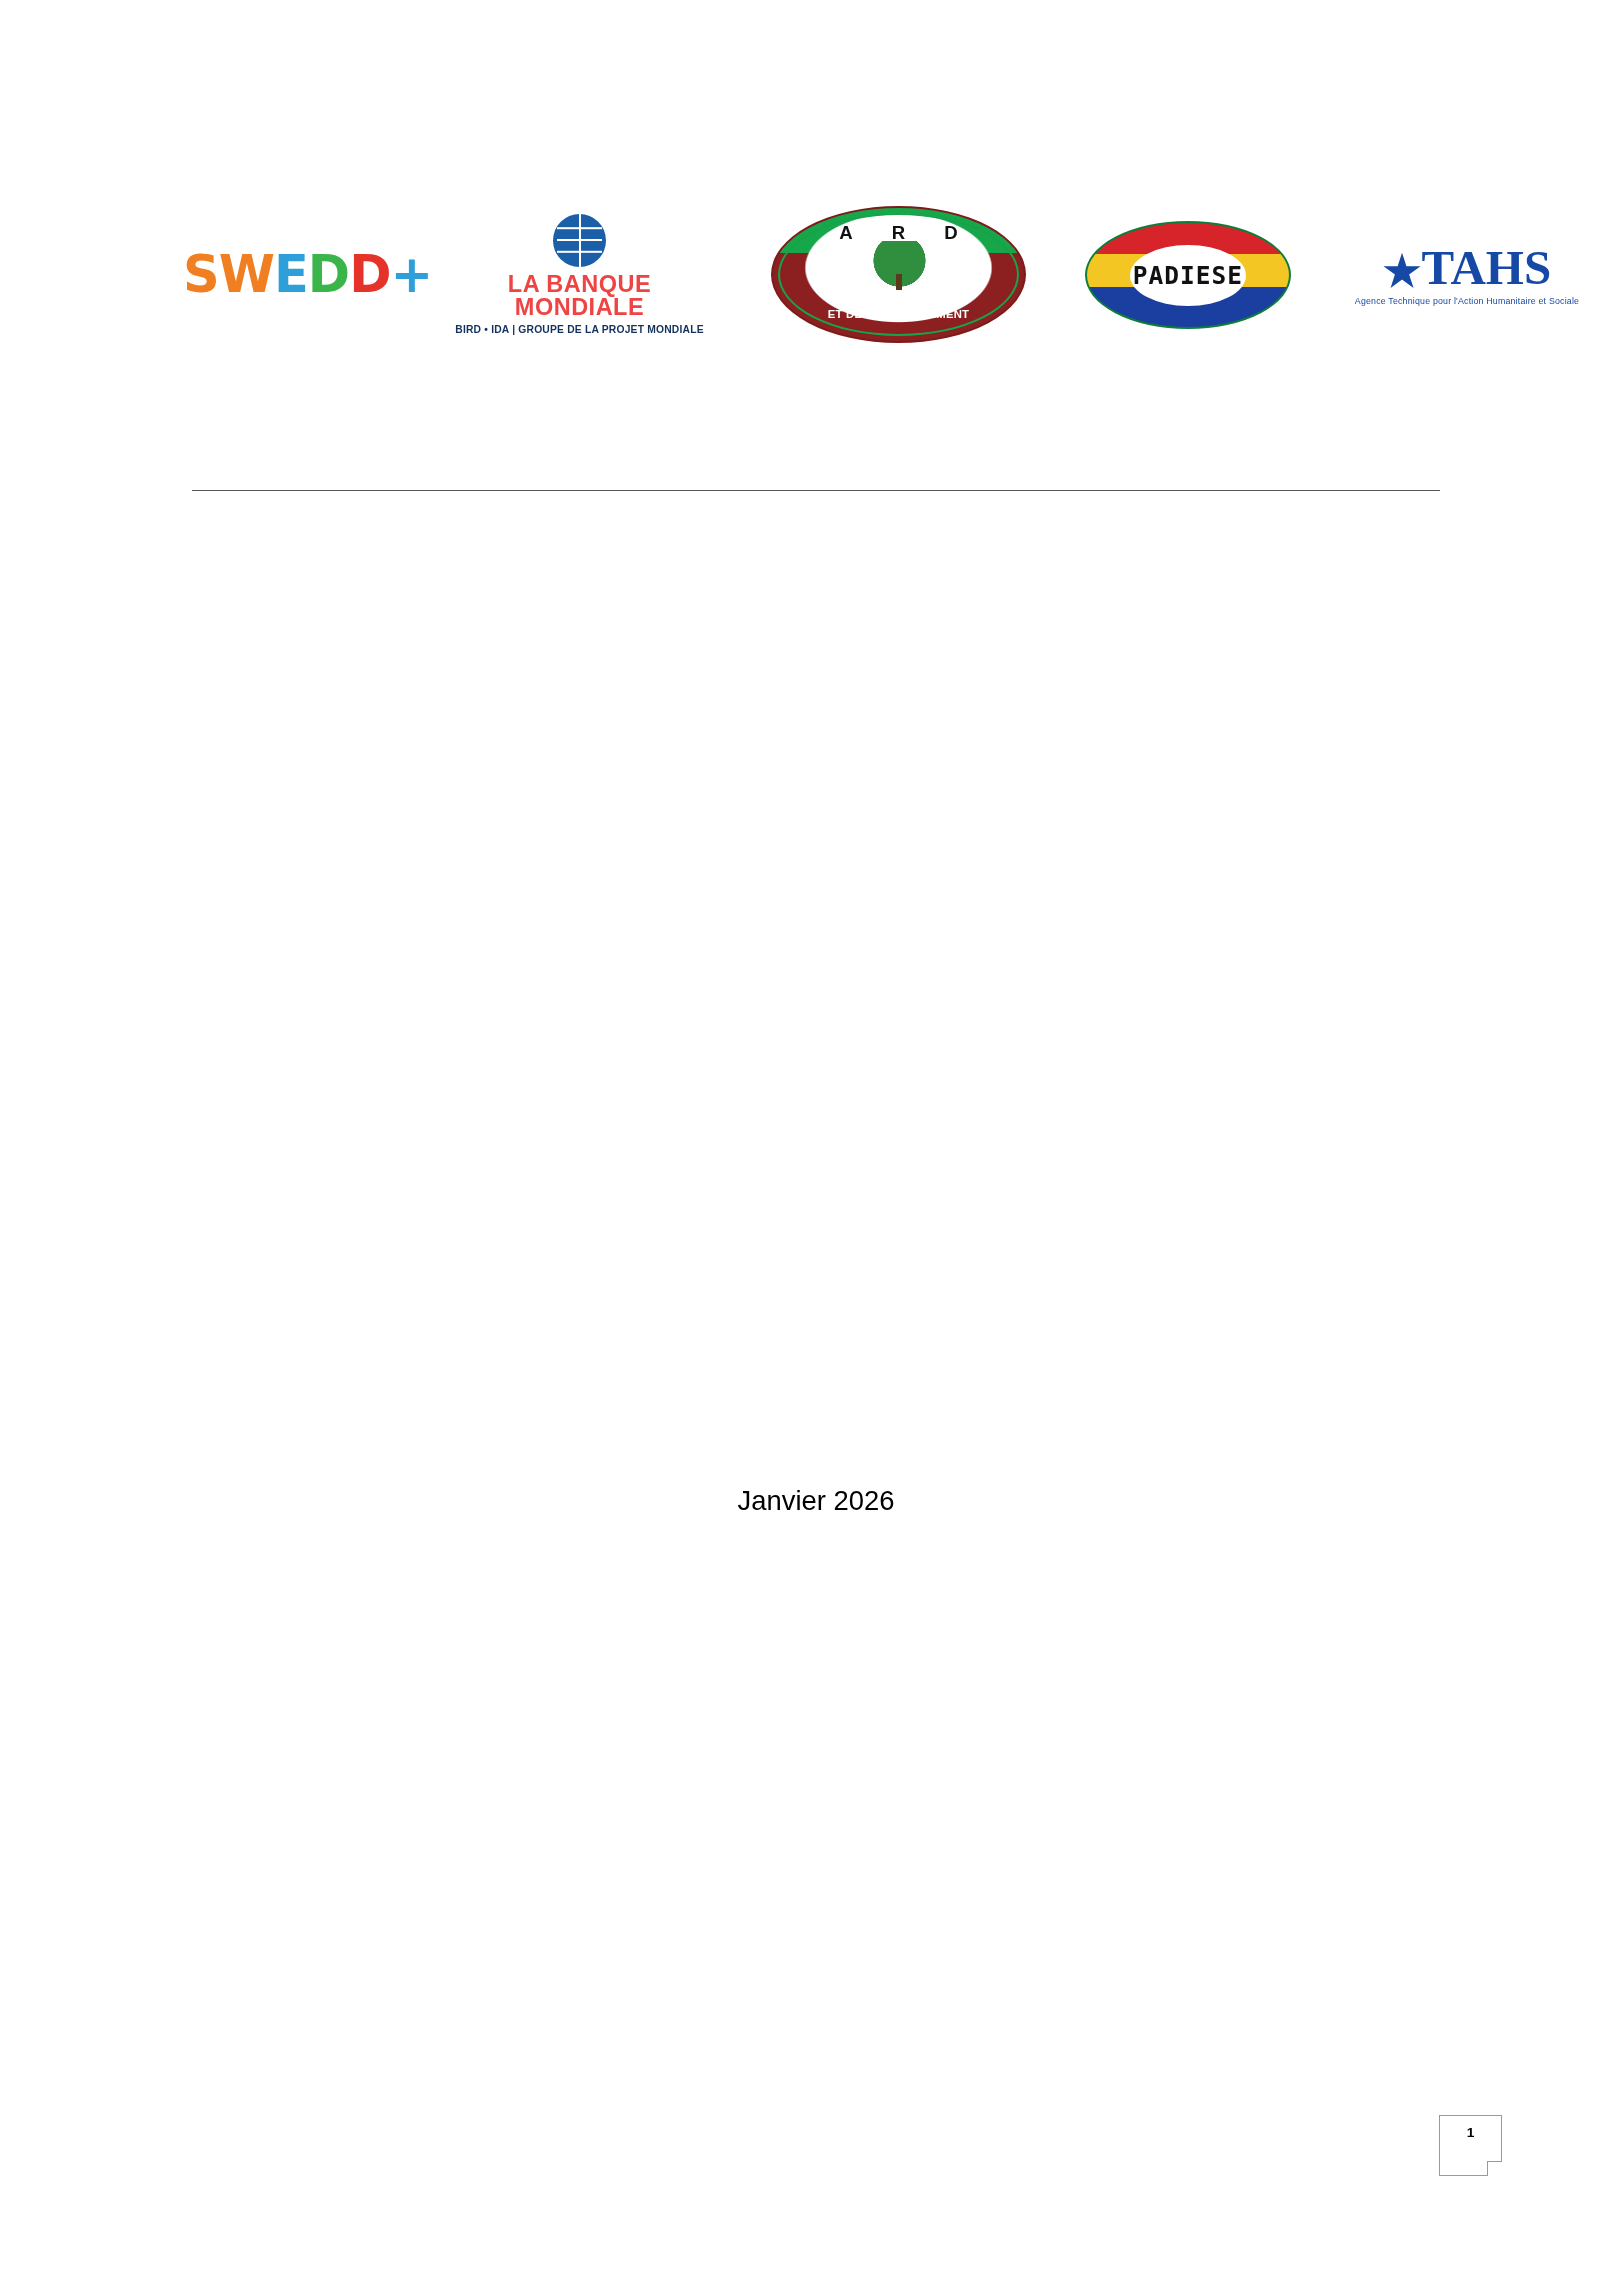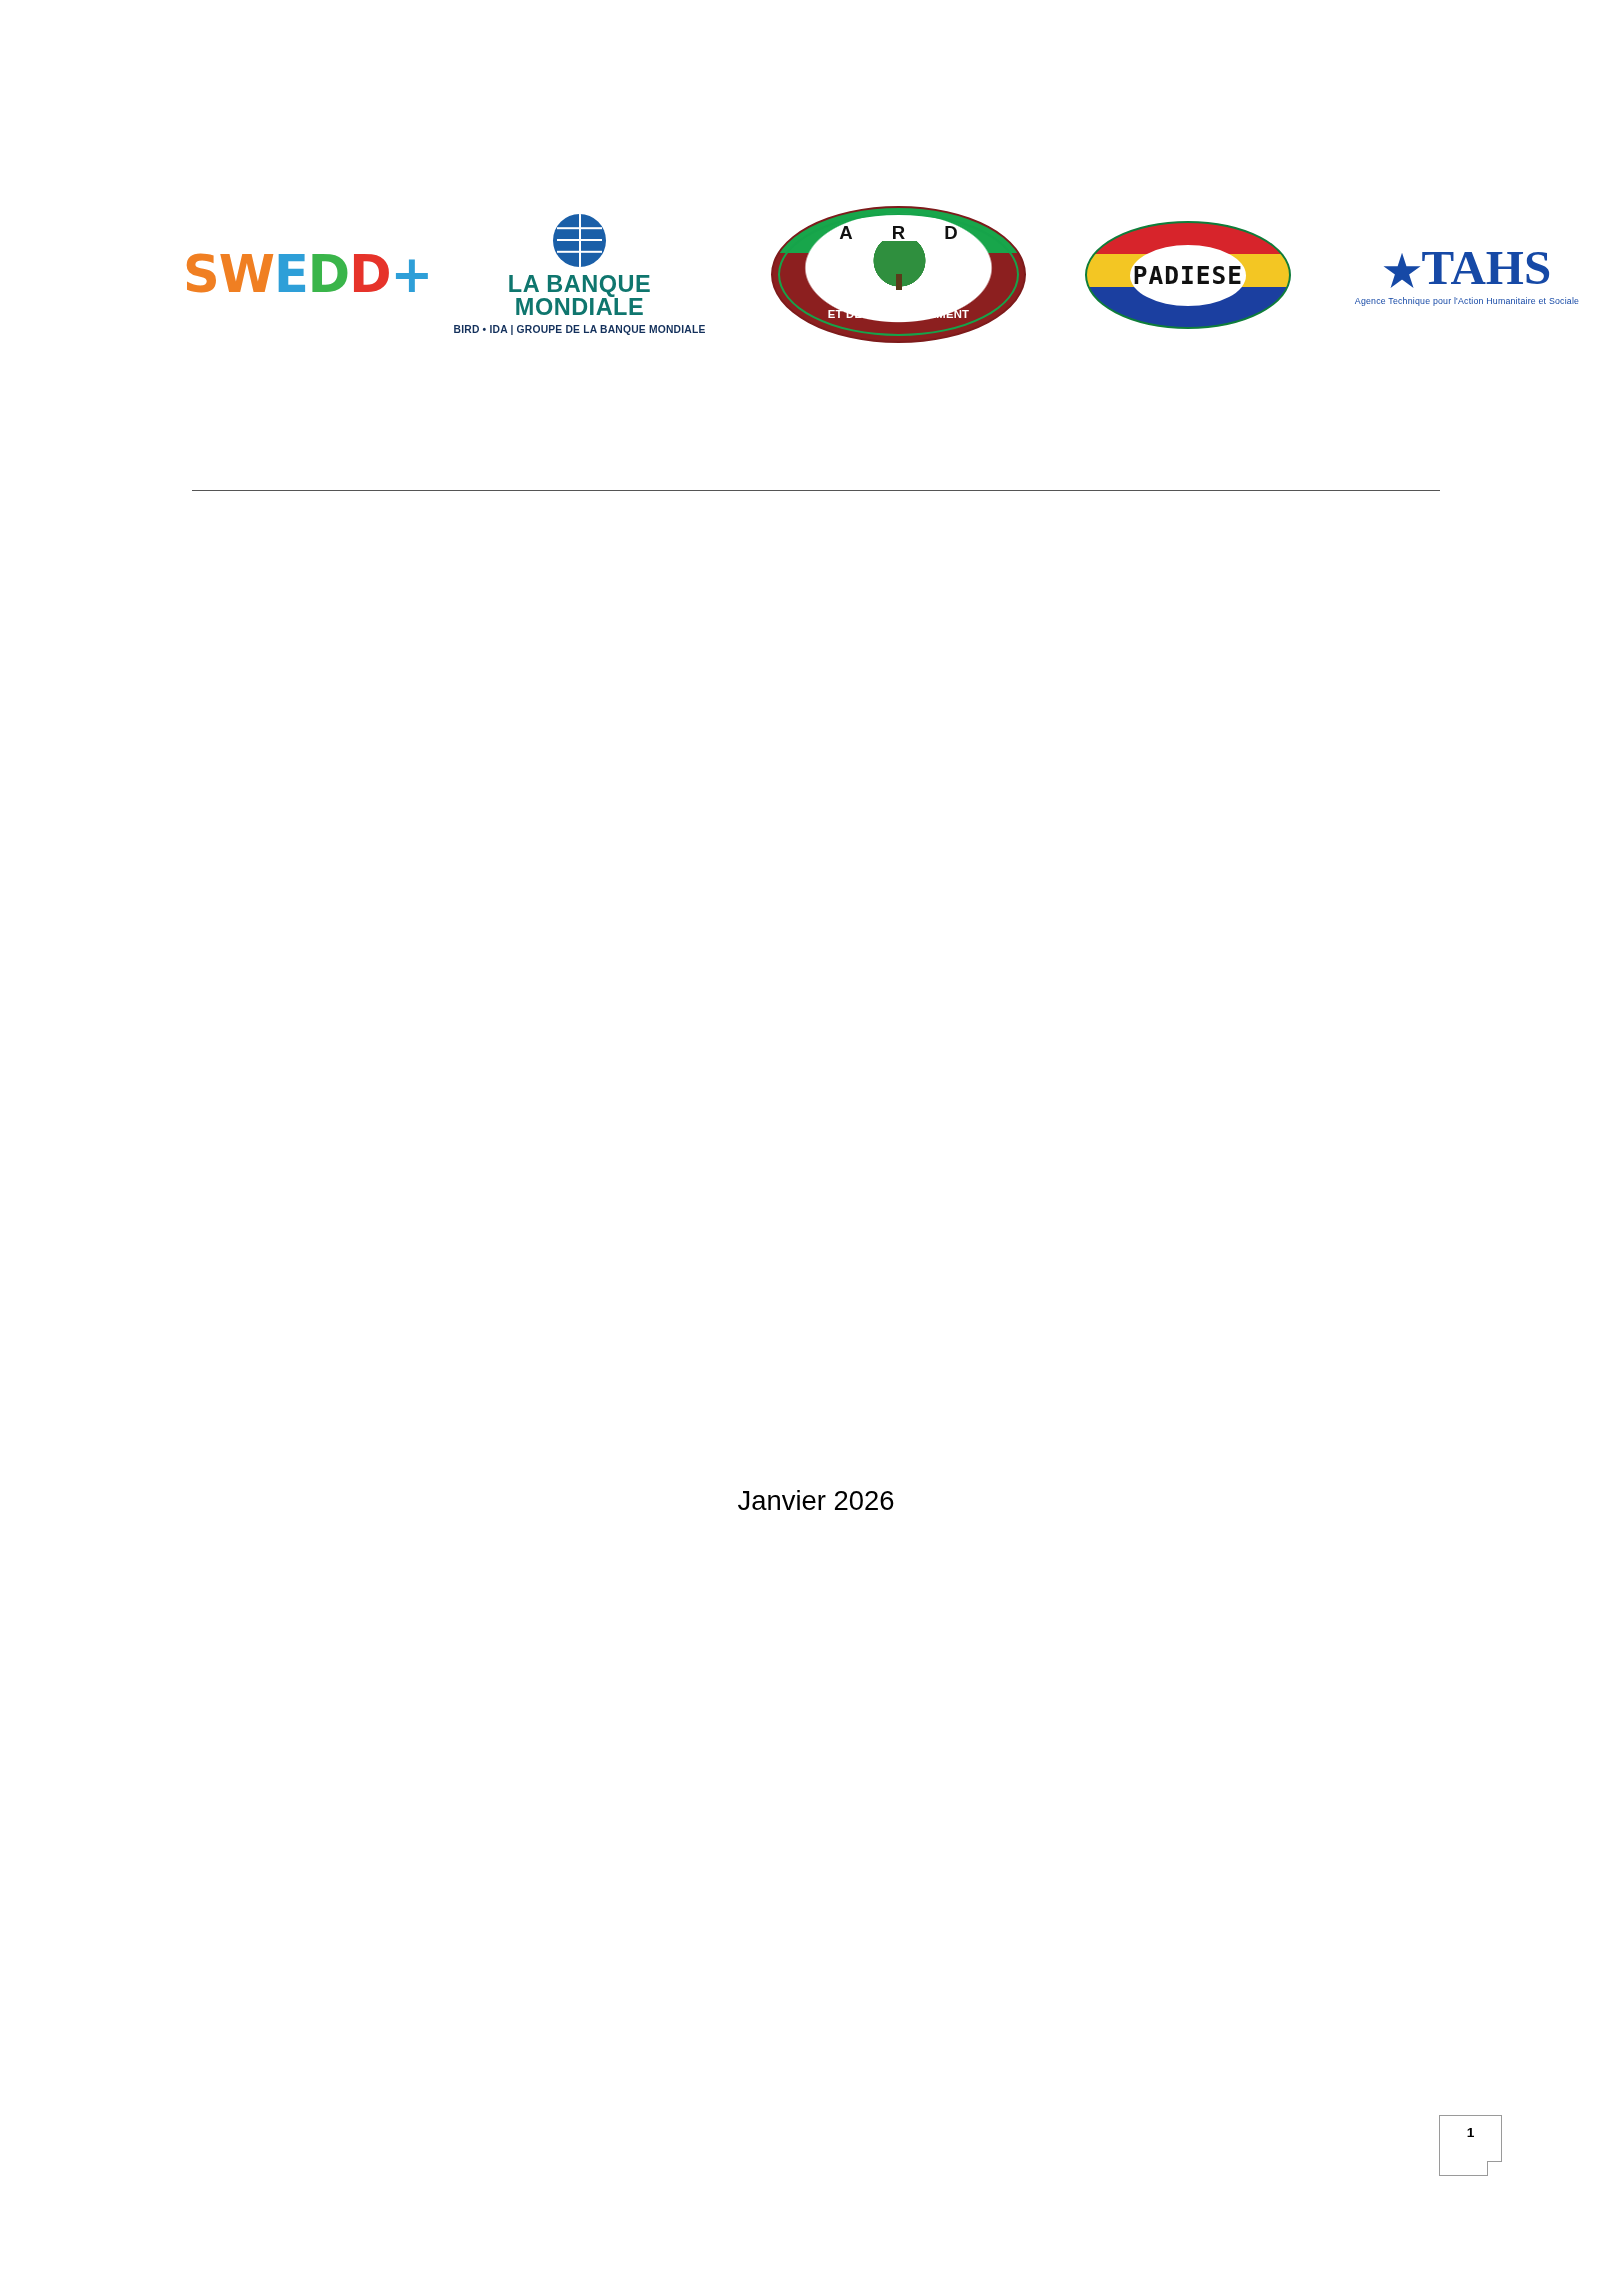--- a/index.html
+++ b/index.html
@@ -85,21 +85,21 @@
     position: absolute;
     left: 3.9px; right: 3.9px; top: 50%;
     height: 2px; margin-top: -1px;
     background: #ffffff;
     box-shadow: 0 -11.8px 0 0 #ffffff, 0 11.8px 0 0 #ffffff;
   }
   .wb-name {
     font-family: "Liberation Sans", sans-serif;
     font-weight: 700;
     font-size: 23.5px;
-    color: #0f766e;
+    color: #ef4444;
     letter-spacing: 0.5px;
   }
   .wb-sub {
     margin-top: 4.9px;
     font-size: 10.3px;
     font-weight: 700;
     color: #14315c;
     letter-spacing: 0.2px;
   }
 
@@ -318,21 +318,21 @@
     <div class="logo-slot">
       <div class="swedd">
         <span class="s">S</span><span class="w">W</span><span class="e">E</span><span class="d1">D</span><span class="d2">D</span><span class="plus">+</span>
       </div>
     </div>
 
     <div class="logo-slot">
       <div class="wb">
         <div class="wb-globe"></div>
         <div class="wb-name">LA BANQUE MONDIALE</div>
-        <div class="wb-sub">BIRD • IDA | GROUPE DE LA BANQUE MONDIALE</div>
+        <div class="wb-sub">BIRD • IDA | GROUPE DE LA PROJET MONDIALE</div>
       </div>
     </div>
 
     <div class="logo-slot">
       <div class="ard">
         <div class="ard-oval"></div>
         <div class="ard-ring"></div>
         <div class="ard-letters">
           <span>A</span>
           <span>R</span>

